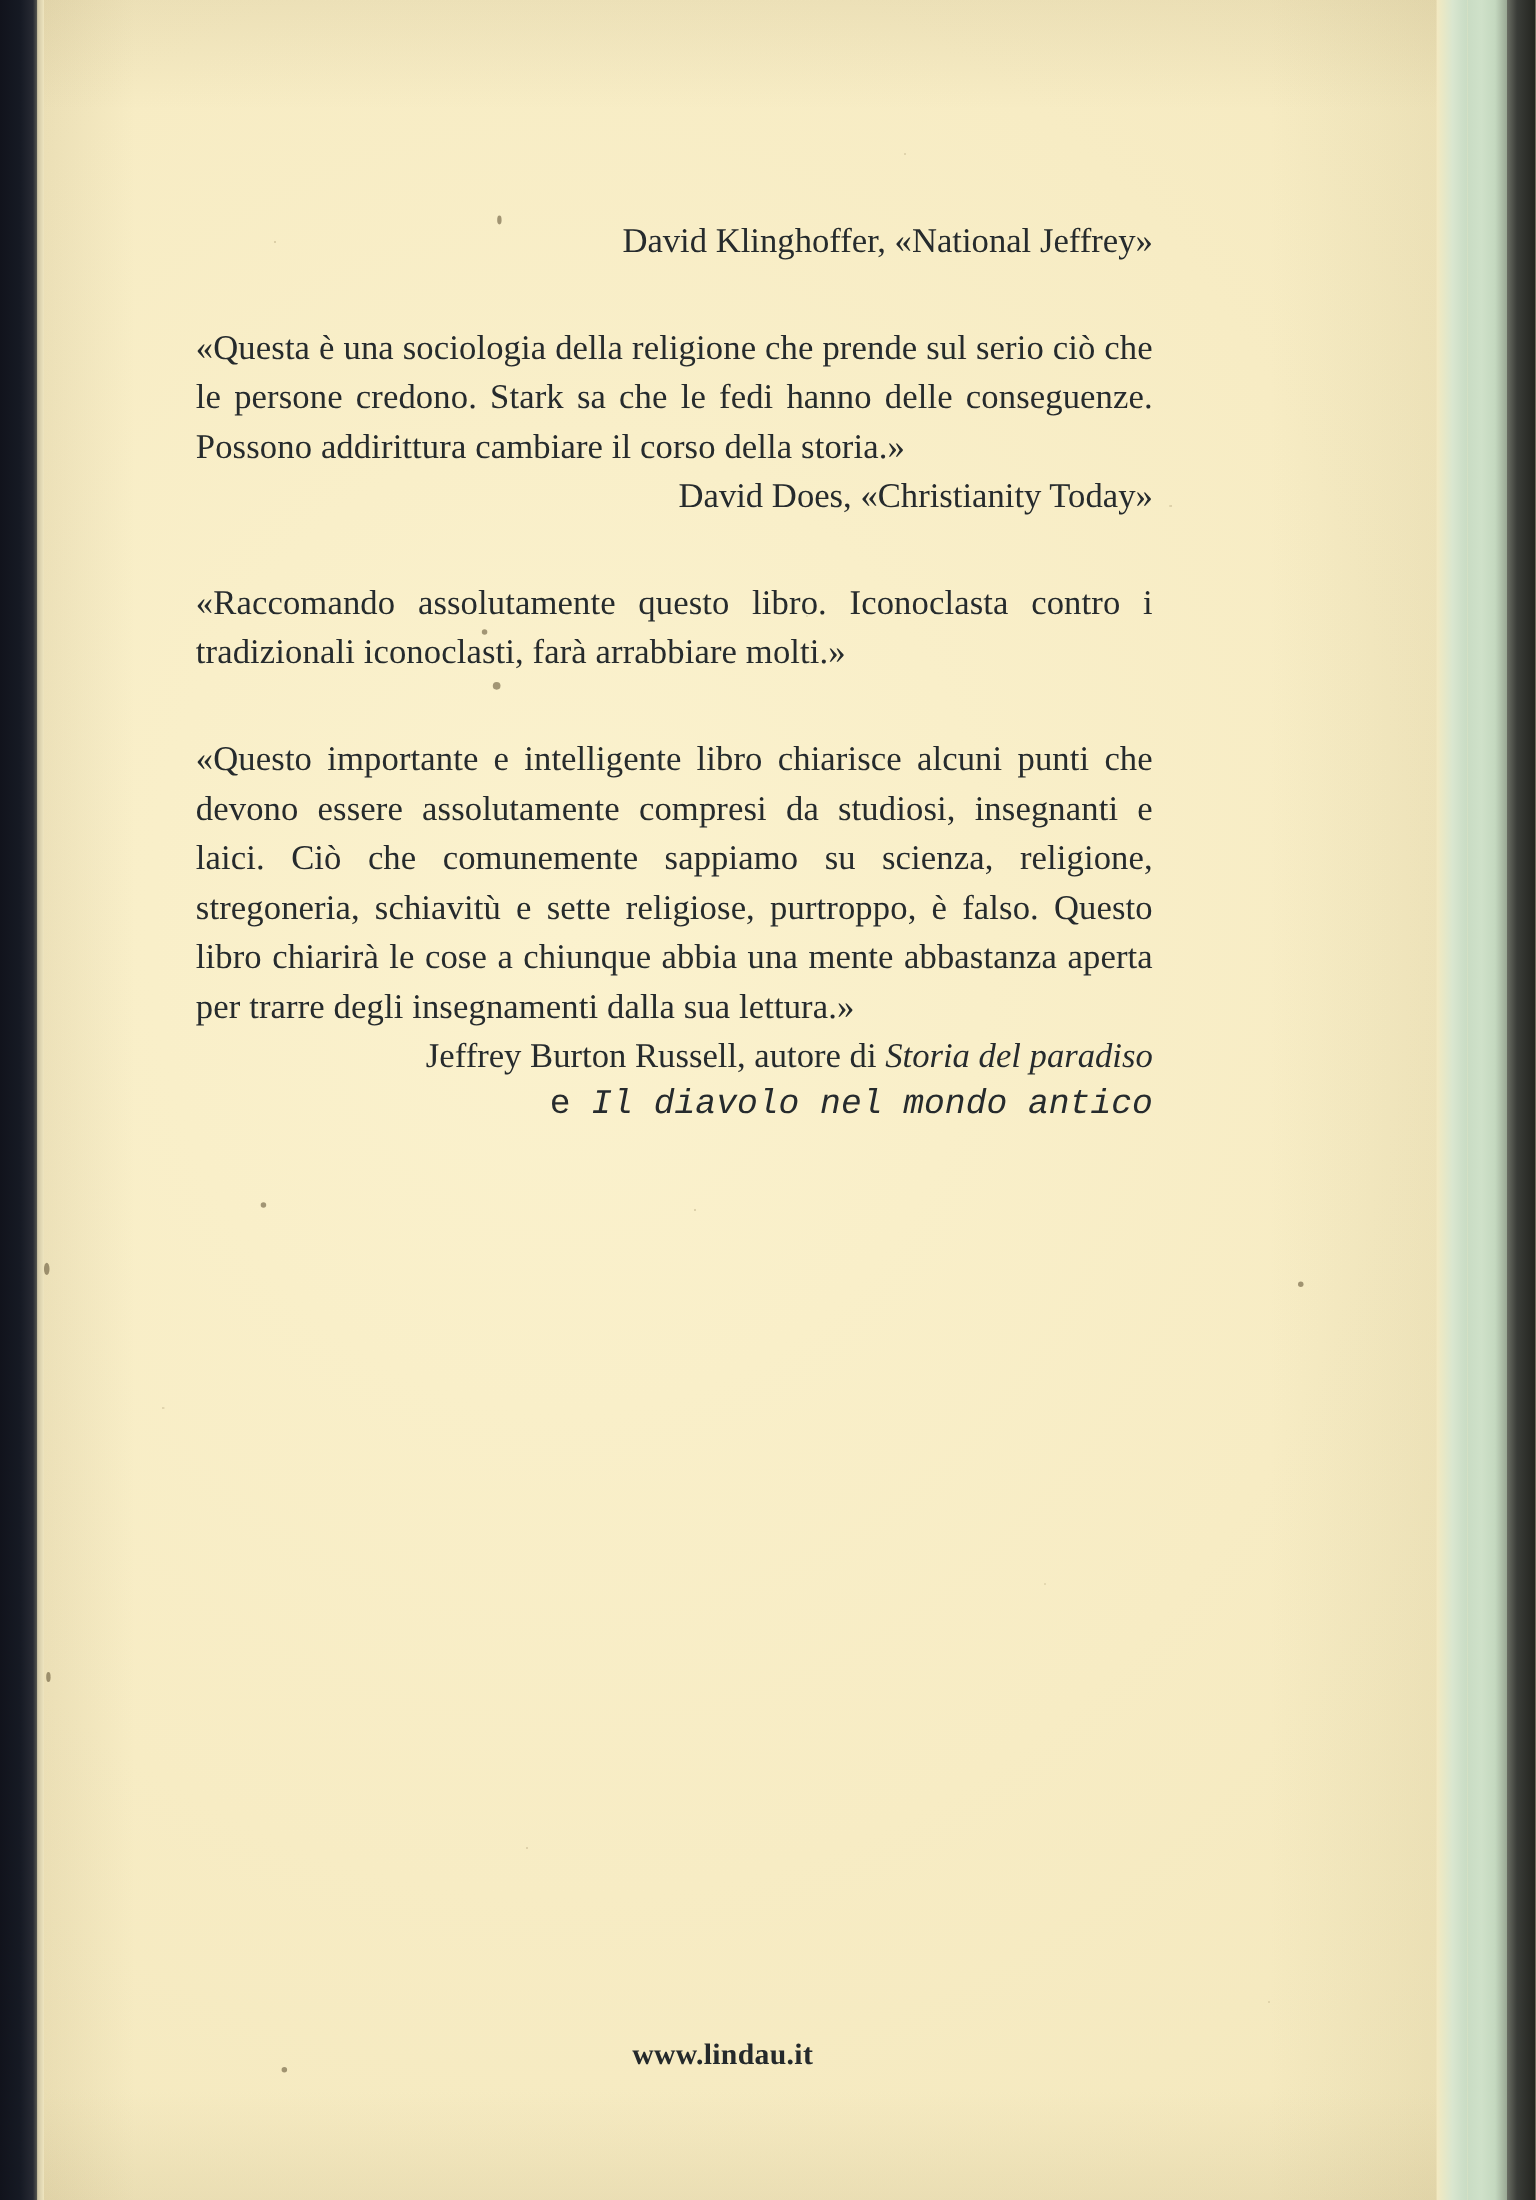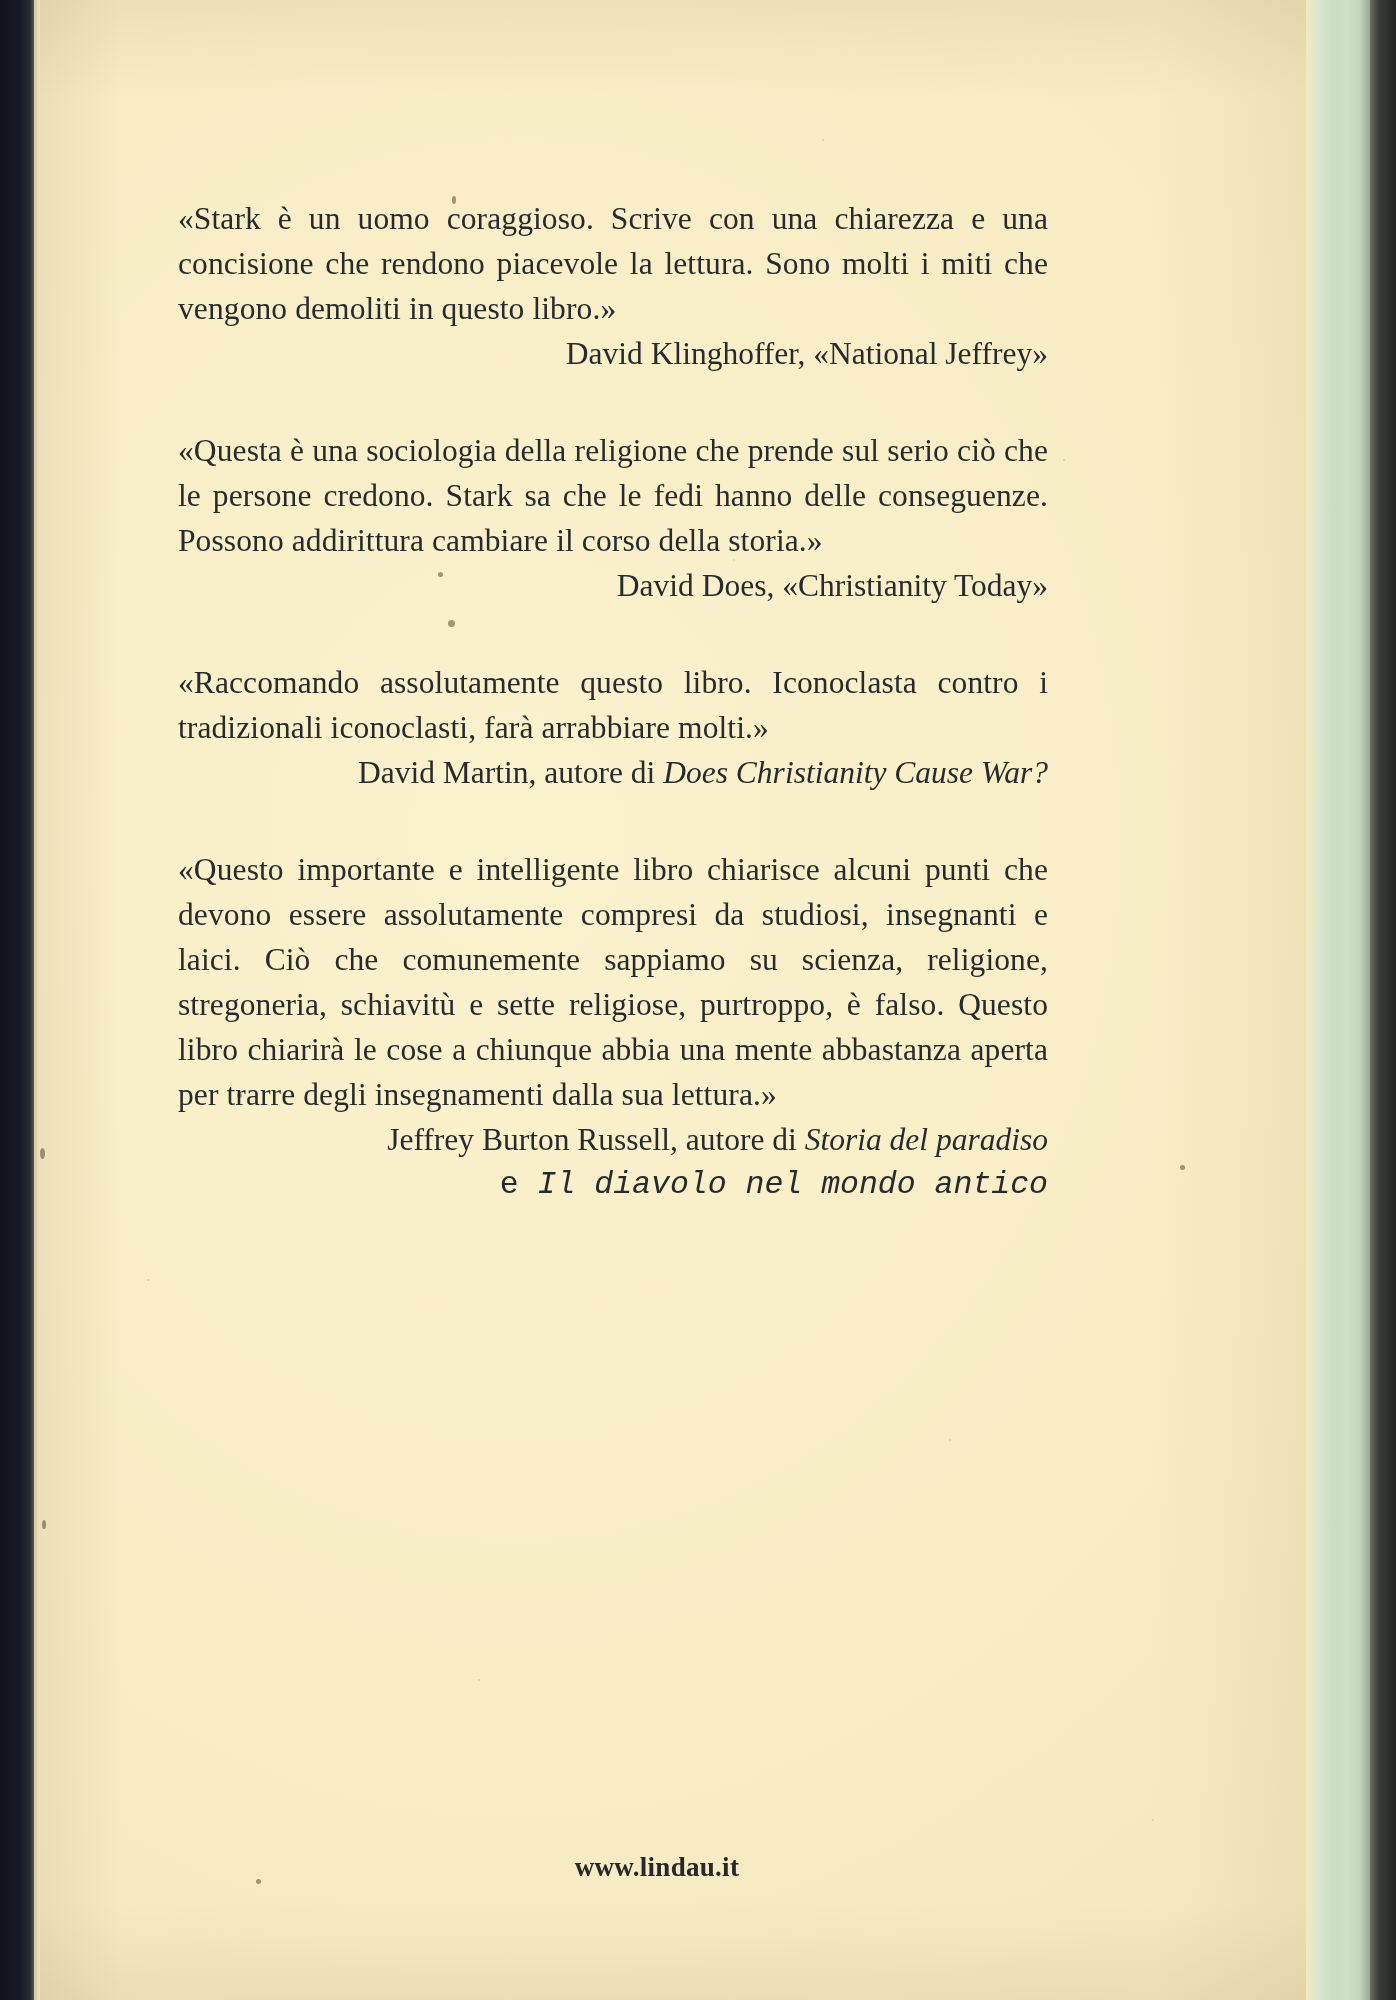--- a/index.html
+++ b/index.html
@@ -187,32 +187,30 @@
   <div class="blemish" style="left:438px;top:572px;width:5px;height:5px;"></div>
   <div class="blemish" style="left:237px;top:1093px;width:5px;height:5px;"></div>
   <div class="blemish" style="left:40px;top:1148px;width:5px;height:11px;"></div>
   <div class="blemish" style="left:256px;top:1879px;width:5px;height:5px;"></div>
   <div class="blemish" style="left:1180px;top:1165px;width:5px;height:5px;"></div>
   <div class="blemish" style="left:42px;top:1520px;width:4px;height:9px;"></div>
 
   <div id="content">
 
     <div class="quote-block">
-      <p class="quote-body">«Stark è un uomo coraggioso. Scrive con una chiarezza e una concisione che rendono piacevole la lettura. Sono molti i miti che vengono demoliti in questo libro.»</p>
       <p class="attribution">David Klinghoffer, «National Jeffrey»</p>
     </div>
 
     <div class="quote-block">
       <p class="quote-body">«Questa è una sociologia della religione che prende sul serio ciò che le persone credono. Stark sa che le fedi hanno delle conseguenze. Possono addirittura cambiare il corso della storia.»</p>
       <p class="attribution">David Does, «Christianity Today»</p>
     </div>
 
     <div class="quote-block">
       <p class="quote-body">«Raccomando assolutamente questo libro. Iconoclasta contro i tradizionali iconoclasti, farà arrabbiare molti.»</p>
-      <p class="attribution"><span>David Martin, autore di </span><span class="work">Does Christianity Cause War?</span></p>
     </div>
 
     <div class="quote-block">
       <p class="quote-body">«Questo importante e intelligente libro chiarisce alcuni punti che devono essere assolutamente compresi da studiosi, insegnanti e laici. Ciò che comunemente sappiamo su scienza, religione, stregoneria, schiavitù e sette religiose, purtroppo, è falso. Questo libro chiarirà le cose a chiunque abbia una mente abbastanza aperta per trarre degli insegnamenti dalla sua lettura.»</p>
       <p class="attribution"><span>Jeffrey Burton Russell, autore di </span><span class="work">Storia del paradiso</span></p>
       <p class="attribution attr-tight"><span>e </span><span class="work">Il diavolo nel mondo antico</span></p>
     </div>
 
   </div>
 

